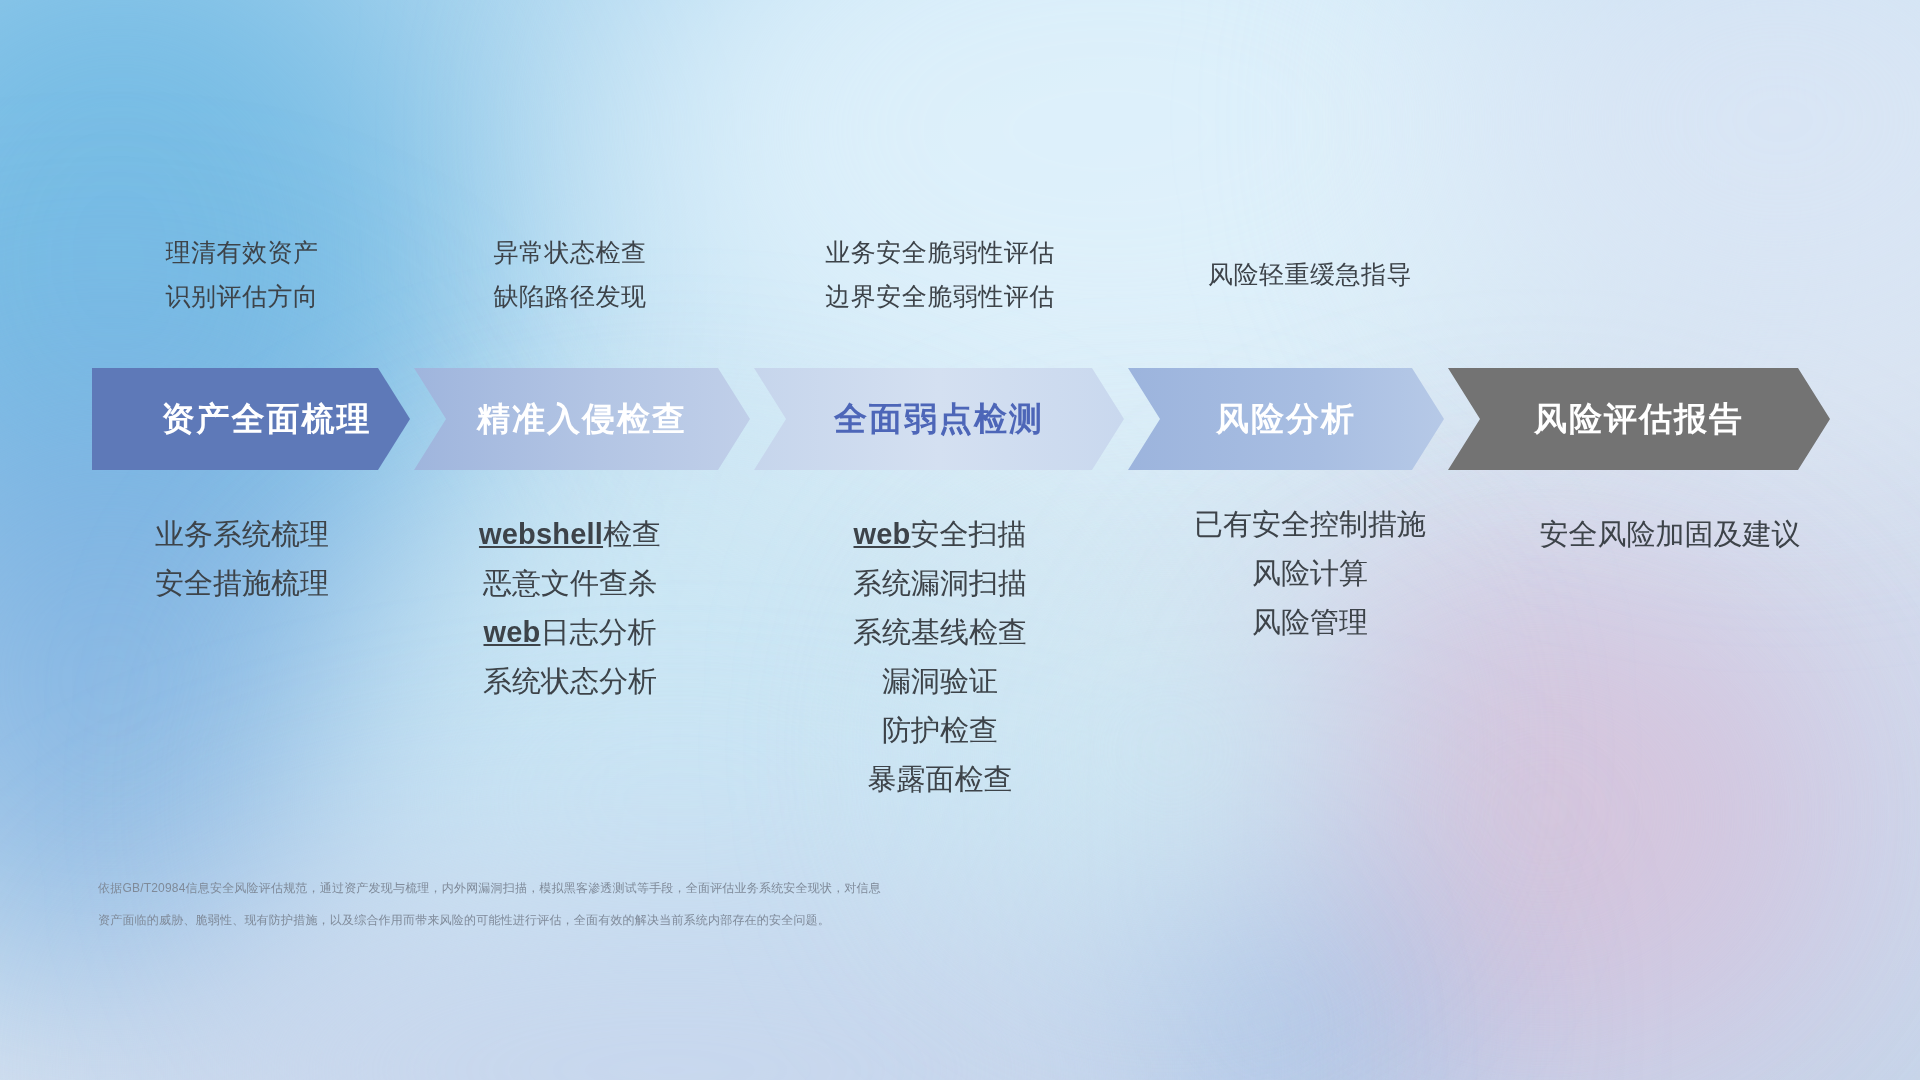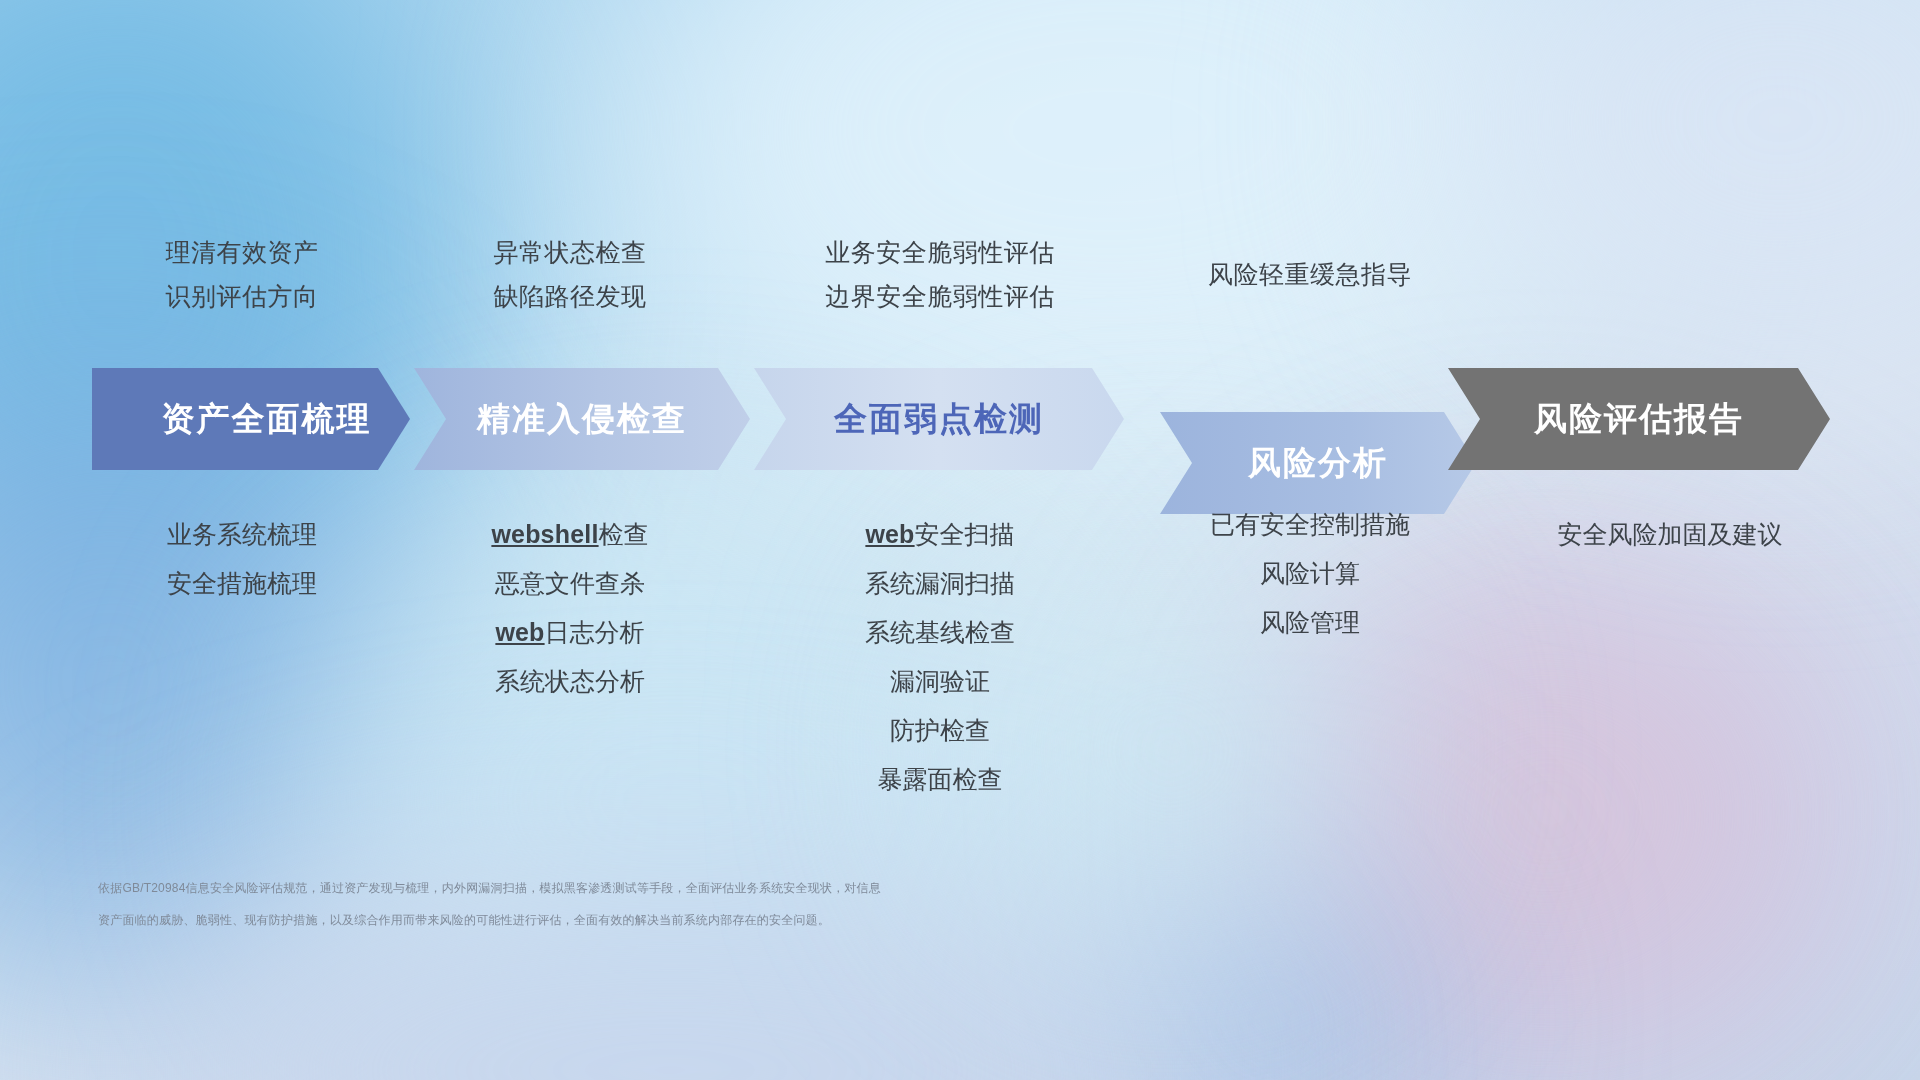--- a/index.html
+++ b/index.html
@@ -152,21 +152,21 @@
       0 100%
     );
     padding-left: 31px;
   }
 
   
   .col-bot {
     position: absolute;
     text-align: center;
     color: #3d4349;
-    font-size: 25px;
+    font-size: 29px;
     line-height: 49px;
     white-space: nowrap;
   }
   .col-bot .item { display: block; }
   .col-bot .item b {
     font-weight: bold;
     letter-spacing: 0.2px;
     text-decoration: underline;
   }
 
@@ -228,21 +228,21 @@
     </div>
 
     <div class="arrow shape" style="left:414px; width:336px; background:linear-gradient(90deg,#9fb5dd 0%,#b3c5e4 55%,#c0cfe9 100%); color:#ffffff;">
       <span class="alabel">精准入侵检查</span>
     </div>
 
     <div class="arrow shape" style="left:754px; width:370px; background:linear-gradient(90deg,#c6d5ec 0%,#d4e0f1 50%,#c9d8ee 100%); color:#4d66b8;">
       <span class="alabel">全面弱点检测</span>
     </div>
 
-    <div class="arrow shape" style="left:1160px; width:316px; background:linear-gradient(90deg,#9cb4dd 0%,#a8bee2 60%,#b6c9e7 100%); color:#ffffff;margin-top:44px;">
+    <div class="arrow shape" style="left:1128px; width:316px; background:linear-gradient(90deg,#9cb4dd 0%,#a8bee2 60%,#b6c9e7 100%); color:#ffffff;">
       <span class="alabel">风险分析</span>
     </div>
 
     <div class="arrow shape" style="left:1448px; width:382px; background:#737373; color:#ffffff;">
       <span class="alabel">风险评估报告</span>
     </div>
 
   </div>
 
   <div class="col-bot" style="left:92px; top:510px; width:300px;">

